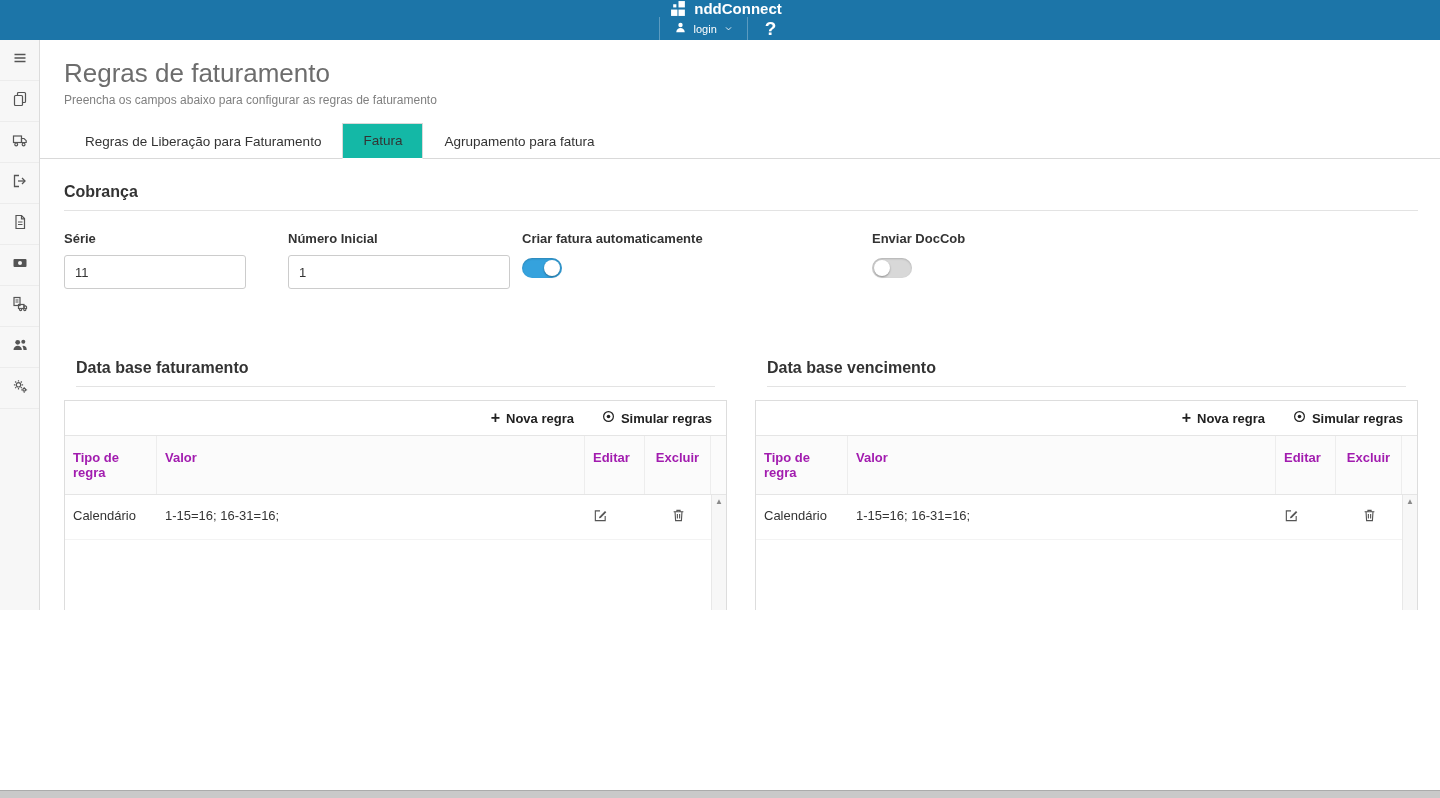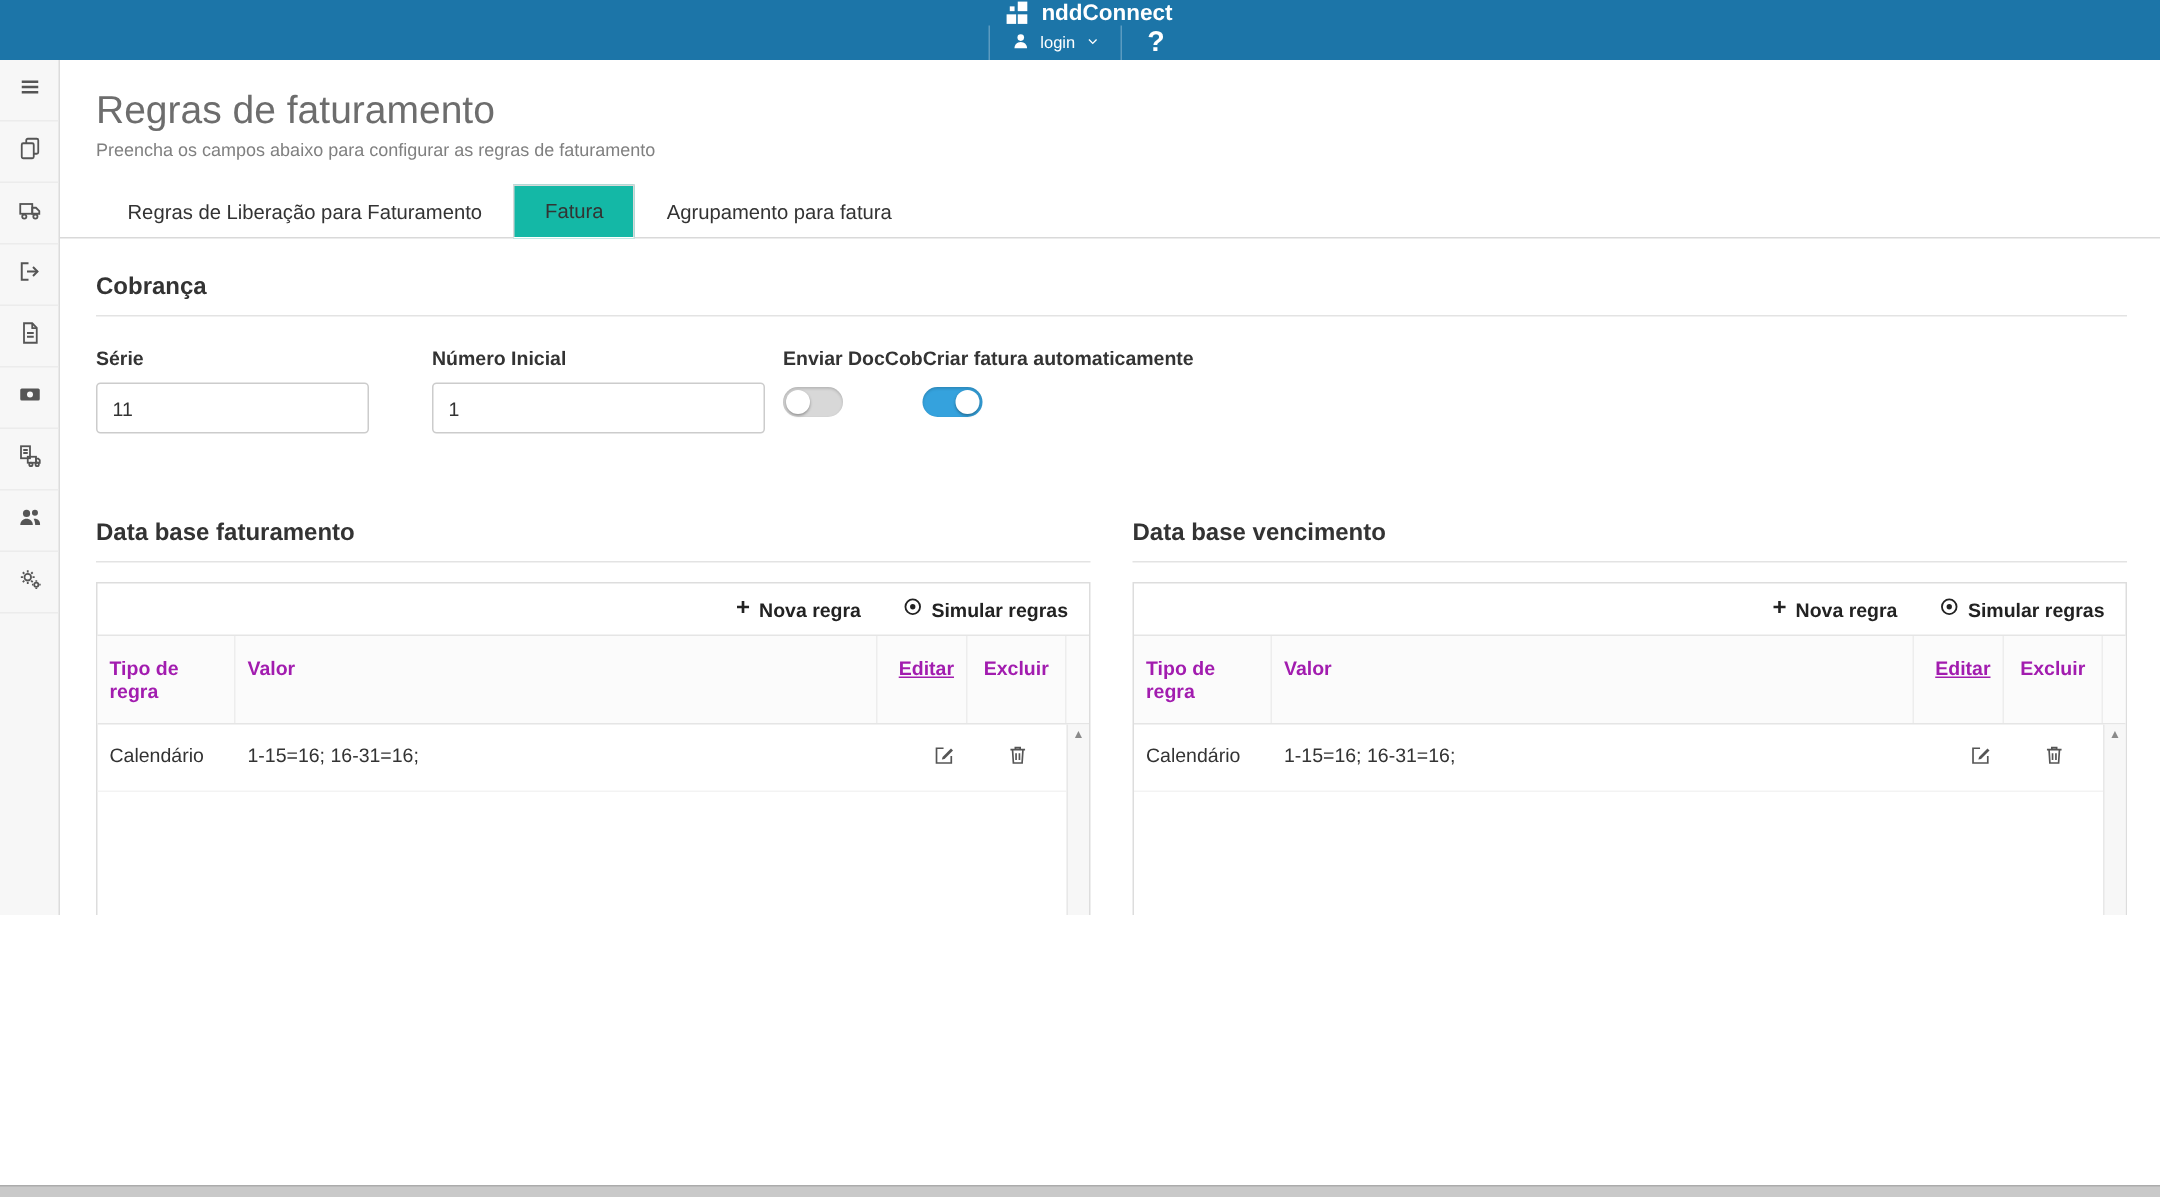--- a/index.html
+++ b/index.html
@@ -77,40 +77,40 @@
     width:16px; height:16px; border-radius:50%; background:#fff;
     position:absolute; top:2px; left:2px; box-shadow:0 1px 2px rgba(0,0,0,.35);
   }
   .switch.on { background:var(--toggle-on,#35a2dd); }
   .switch.on .knob { left:22px; }
 
   
   .panels { display:flex; gap:28px; margin-top:58px; }
   .panel { flex:1; min-width:0; }
   .panel-title {
-    font-size:16px; font-weight:bold; color:#333; margin:0;
+    font-size:16px; font-weight:bold; color:#333; margin:12px;
     padding-bottom:9px; border-bottom:1px solid #e3e3e3;
   }
   .table-box { border:1px solid #ddd; margin-top:13px; background:#fff; }
   .table-toolbar {
     display:flex; justify-content:flex-end; align-items:center; gap:28px;
     padding:9px 14px; border-bottom:1px solid #e5e5e5;
   }
   .tool-btn {
     display:flex; align-items:center; gap:6px; background:none; border:none;
     font-size:13px; font-weight:bold; color:#222; cursor:pointer; font-family:inherit; padding:0;
   }
   .plus-glyph { font-size:16px; font-weight:bold; line-height:1; }
 
   .table-head { display:flex; background:#fbfbfb; border-bottom:1px solid #e5e5e5; }
   .table-head .col { font-weight:bold; font-size:13px; color:#a21caf; padding:14px 8px; border-right:1px solid #ededed; }
   .table-head .col:last-child { border-right:none; padding:0; }
   .col.c-tipo { width:92px; flex:none; }
   .col.c-valor { flex:1; min-width:0; }
-  .col.c-edit { width:60px; flex:none; text-align:right;text-decoration:underline; }
+  .col.c-edit { width:60px; flex:none; text-align:left; }
   .col.c-del  { width:66px; flex:none; text-align:center; }
   .col.c-fill { width:15px; flex:none; }
 
   .table-body { display:flex; height:238px; }
   .rows { flex:1; min-width:0; }
   .trow { display:flex; border-bottom:1px solid #f3f3f3; }
   .trow .col { font-size:13px; color:#333; padding:13px 8px; }
   .icon-btn { background:none; border:none; color:#555; cursor:pointer; padding:0; }
 
   .vscroll {
@@ -273,29 +273,29 @@
 
     <div class="form-row">
       <div class="field f-serie">
         <label>Série</label>
         <input type="text" value="11" style="">
       </div>
       <div class="field f-numero">
         <label>Número Inicial</label>
         <input type="text" value="1" style="">
       </div>
+      <div class="field f-criar">
+        <label>Criar fatura automaticamente</label>
+        <div class="switch on">
+          <span class="knob"></span>
+        </div>
+      </div>
       <div class="field f-doccob">
         <label>Enviar DocCob</label>
         <div class="switch">
-          <span class="knob"></span>
-        </div>
-      </div>
-      <div class="field f-criar">
-        <label>Criar fatura automaticamente</label>
-        <div class="switch on">
           <span class="knob"></span>
         </div>
       </div>
     </div>
 
     <div class="panels">
 
       <section class="panel">
         <h3 class="panel-title">Data base faturamento</h3>
         <div class="table-box">

